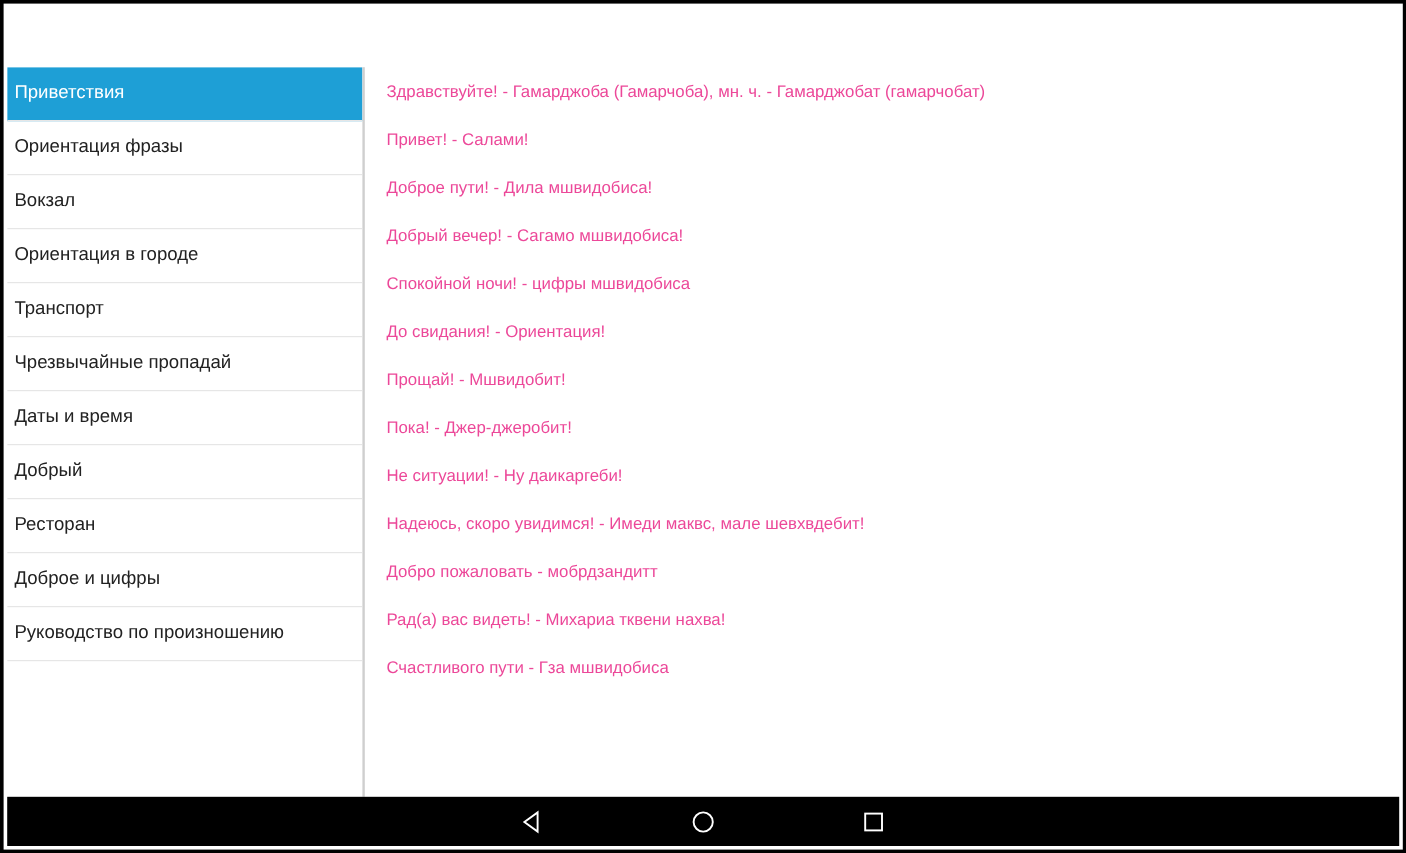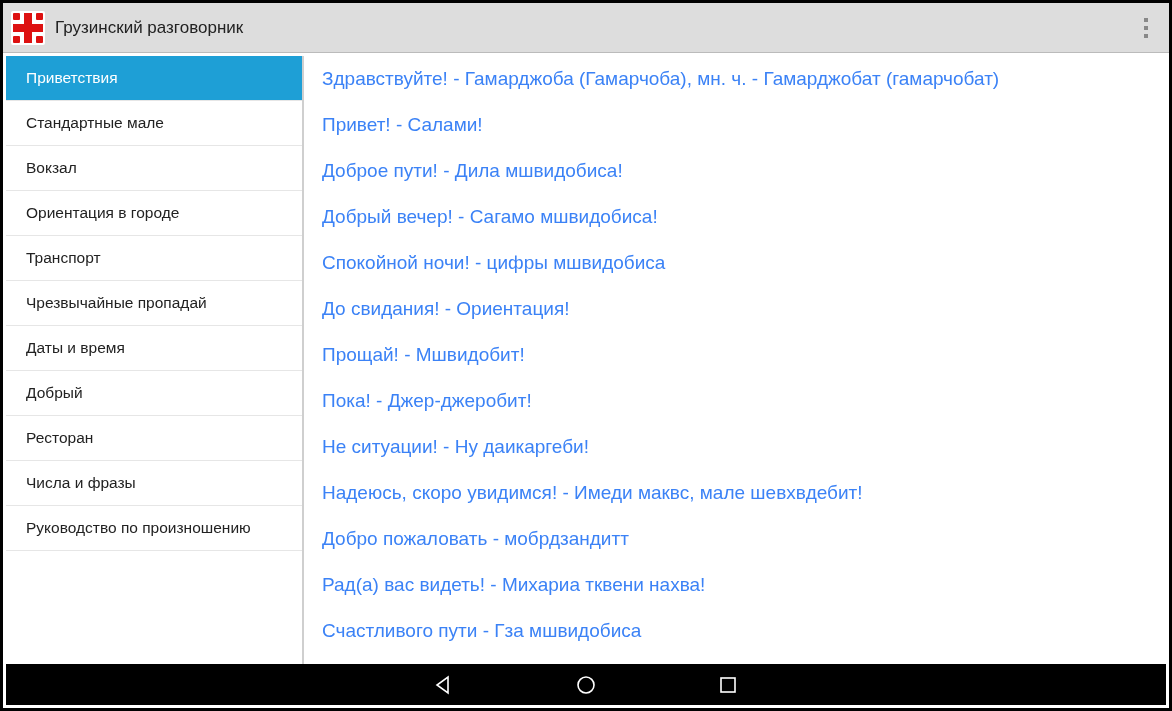--- a/index.html
+++ b/index.html
@@ -31,73 +31,57 @@
   .overflow-btn span { width: 4px; height: 4px; background: #888; display: block; }
   .content-area {
     position: absolute; top: 53px; left: 3px; right: 3px; bottom: 44px;
     display: flex; background: #fff;
   }
   .sidebar {
     width: 298px; border-right: 2px solid #cfcfcf; overflow-y: auto;
     background: #fff;
   }
   .sidebar-item {
-    padding: 13px 20px; font-size: 15.5px; color: #222;
+    padding: 13px 6px; font-size: 15.5px; color: #222;
     border-bottom: 1px solid #e6e6e6; cursor: pointer;
     white-space: nowrap; overflow: hidden; text-overflow: ellipsis;
   }
   .sidebar-item.selected { background: #1e9fd6; color: #fff; }
   .main-list {
     flex: 1; overflow-y: auto; padding: 0 0 0 18px;
   }
   .phrase-item {
-    padding: 12px 10px 12px 0; font-size: 19px; color: #3b82f6;
+    padding: 12px 10px 12px 0; font-size: 14px; color: #ec4899;
   }
   .nav-bar {
     position: absolute; left: 3px; right: 3px; bottom: 3px; height: 41px;
     background: #000; display: flex; align-items: center; justify-content: center;
     gap: 120px;
   }
   .nav-btn { width: 22px; height: 22px; display: flex; align-items: center; justify-content: center; }
   .nav-back svg, .nav-home svg, .nav-recent svg { display: block; }
 </style>
 </head>
 <body>
 
 <div class="device-frame">
 
-  <div class="action-bar">
-    <div class="app-icon">
-      <div class="cross v"></div>
-      <div class="cross h"></div>
-      <div class="dot tl"></div>
-        <div class="dot tr"></div>
-      <div class="dot bl"></div>
-        <div class="dot br"></div>
-    </div>
-    <div class="app-title">Грузинский разговорник</div>
-    <div class="overflow-btn">
-      <span></span>
-      <span></span>
-      <span></span>
-    </div>
-  </div>
 
   <div class="content-area">
     <div class="sidebar" id="sidebar">
         <div class="sidebar-item selected">Приветствия</div>
-        <div class="sidebar-item">Стандартные мале</div>
+        <div class="sidebar-item">Ориентация фразы</div>
         <div class="sidebar-item">Вокзал</div>
         <div class="sidebar-item">Ориентация в городе</div>
         <div class="sidebar-item">Транспорт</div>
         <div class="sidebar-item">Чрезвычайные пропадай</div>
         <div class="sidebar-item">Даты и время</div>
         <div class="sidebar-item">Добрый</div>
         <div class="sidebar-item">Ресторан</div>
-        <div class="sidebar-item">Числа и фразы</div>
+        <div class="sidebar-item">Доброе и цифры</div>
         <div class="sidebar-item">Руководство по произношению</div>
       </div>
     <div class="main-list" id="mainlist">
         <div class="phrase-item">Здравствуйте! - Гамарджоба (Гамарчоба), мн. ч. - Гамарджобат (гамарчобат)</div>
         <div class="phrase-item">Привет! - Салами!</div>
         <div class="phrase-item">Доброе пути! - Дила мшвидобиса!</div>
         <div class="phrase-item">Добрый вечер! - Сагамо мшвидобиса!</div>
         <div class="phrase-item">Спокойной ночи! - цифры мшвидобиса</div>
         <div class="phrase-item">До свидания! - Ориентация!</div>
         <div class="phrase-item">Прощай! - Мшвидобит!</div>

